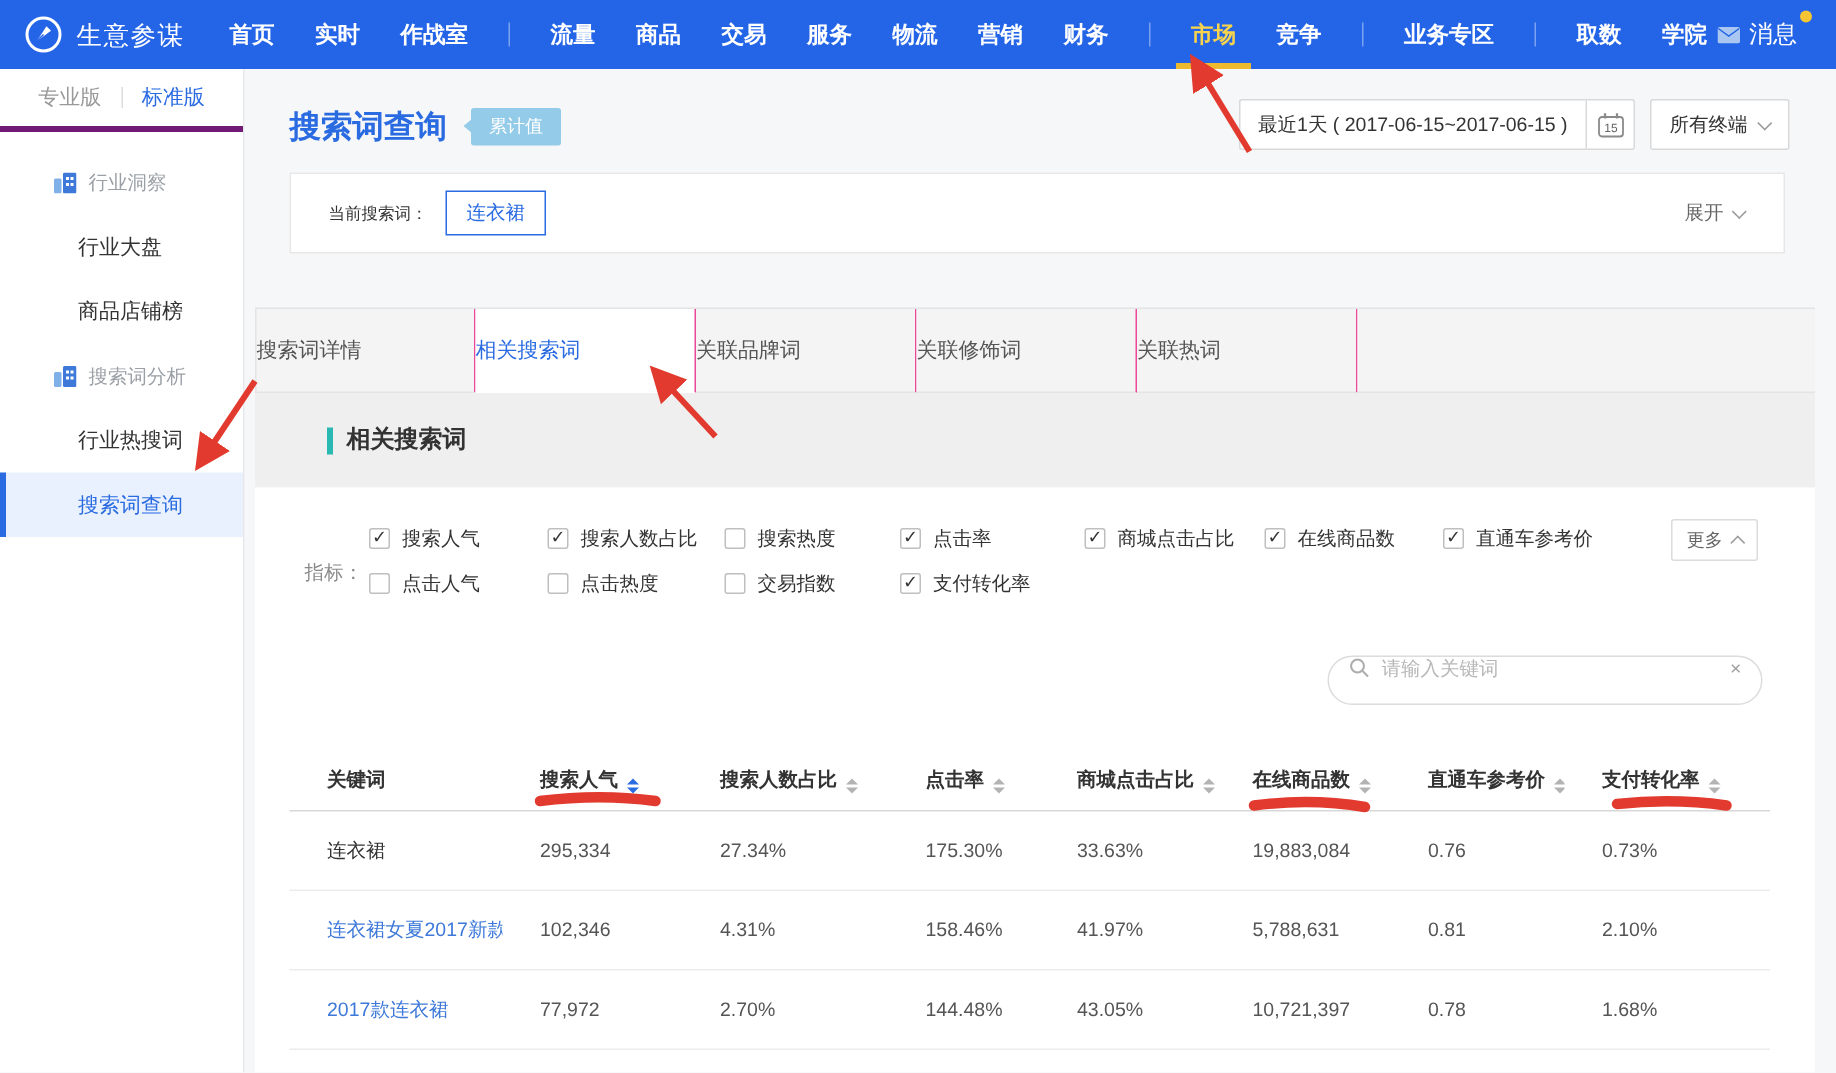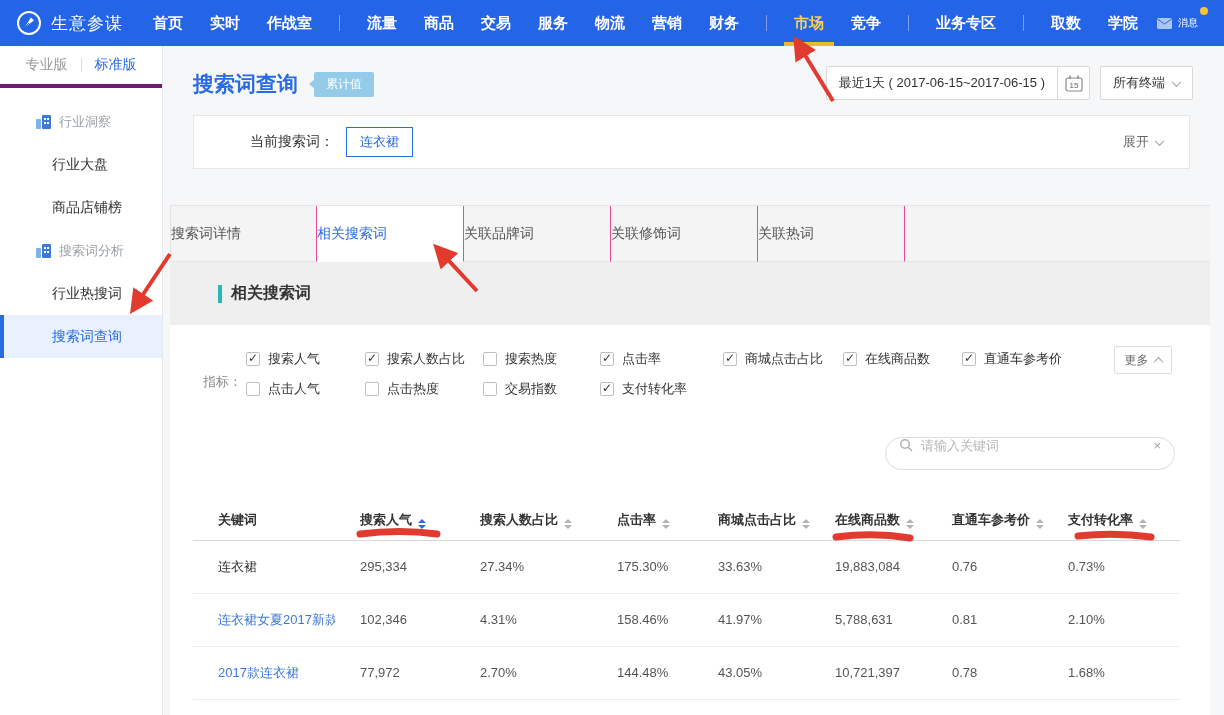--- a/index.html
+++ b/index.html
@@ -15,21 +15,21 @@
   .topnav {
     position:absolute; top:0; left:0; right:0; height:46px;
     background:#2465e8; display:flex; align-items:stretch;
     color:#fff; padding:0 16px; z-index:10;
   }
   .brand { display:flex; align-items:center; gap:9px; font-size:17px; font-weight:normal; letter-spacing:1px; }
   .nav-item { position:relative; display:flex; align-items:center; margin-left:27px; font-size:15px; font-weight:bold; cursor:pointer; white-space:nowrap; }
   .nav-item.active { color:#f8d34c; }
   .nav-item.active::after { content:''; position:absolute; left:-10px; right:-10px; bottom:0; height:4px; background:#edb92e; }
   .nav-divider { width:1px; height:16px; background:rgba(255,255,255,.4); margin-left:27px; align-self:center; }
-  .nav-message { margin-left:auto; display:flex; align-items:center; gap:6px; font-size:10px; position:relative; padding-right:10px; cursor:pointer; }
+  .nav-message { margin-left:auto; display:flex; align-items:center; gap:6px; font-size:16px; position:relative; padding-right:10px; cursor:pointer; }
   .msg-dot { position:absolute; top:7px; right:0; width:8px; height:8px; border-radius:50%; background:#f5c533; }
   
   .sidebar { position:absolute; top:46px; left:0; bottom:0; width:163px; background:#fff; border-right:1px solid #e5e7ea; z-index:5; }
   .version-tabs { height:42px; display:flex; align-items:center; justify-content:center; gap:13px; font-size:14px; border-bottom:4px solid #701a75; }
   .vt { color:#999; cursor:pointer; }
   .vt.active { color:#2a6be2; }
   .vt-divider { width:1px; height:14px; background:#ddd; }
   .menu { padding-top:12px; }
   .menu-group { display:flex; align-items:center; gap:8px; height:43px; padding-left:36px; color:#9aa0a6; font-size:13px; }
   .menu-item { display:flex; align-items:center; height:43px; padding-left:52px; font-size:14px; color:#333; cursor:pointer; }
@@ -43,21 +43,21 @@
     border-top:5px solid transparent; border-bottom:5px solid transparent; border-right:6px solid #93cbe9; }
   .header-controls { position:absolute; right:31px; top:20px; display:flex; gap:10px; }
   .date-group { display:flex; align-items:stretch; background:#fff; border:1px solid #d9d9d9; border-radius:2px; height:34px; cursor:pointer; }
   .date-text { display:flex; align-items:center; padding:0 12px; font-size:13px; color:#333; }
   .calendar-seg { width:32px; border-left:1px solid #d9d9d9; display:flex; align-items:center; justify-content:center; }
   .terminal-select { display:flex; align-items:center; gap:8px; background:#fff; border:1px solid #d9d9d9; border-radius:2px; height:34px; padding:0 12px; font-size:13px; cursor:pointer; }
   .chev { display:inline-block; width:7px; height:7px; border-right:1.5px solid #9b9b9b; border-bottom:1.5px solid #9b9b9b; }
   .chev.down { transform:rotate(45deg) translate(-1px,-1px); }
   .chev.up { transform:rotate(-135deg) translate(-1px,-1px); }
   .term-card { position:absolute; left:30px; right:34px; top:69px; height:54px; background:#fff; border:1px solid #e7e7e7; display:flex; align-items:center; }
-  .term-label { margin-left:56px; font-size:14px; color:#333; }
+  .term-label { margin-left:25px; font-size:11px; color:#333; }
   .term-value { margin-left:12px; border:1px solid #2a6be2; color:#2a6be2; font-size:13px; padding:5px 13px; cursor:pointer; }
   .expand-btn { margin-left:auto; margin-right:26px; display:flex; align-items:center; gap:7px; font-size:13px; color:#666; cursor:pointer; }
   
   .tab-bar { position:absolute; left:7px; right:14px; top:159px; height:57px; display:flex; border-top:1px solid #e4e4e4; }
   .tab { width:147px; display:flex; align-items:center; justify-content:flex-start; background:#f4f4f4;
     border-right:1px solid #ec4899; border-bottom:1px solid #e4e4e4; font-size:14px; color:#555; cursor:pointer; }
   .tab:first-child { border-left:1px solid #e4e4e4; }
   .tab.active { background:#fff; color:#2a6be2; border-bottom-color:#fff; }
   .tab-filler { flex:1; background:#f4f4f4; border-bottom:1px solid #e4e4e4; }
   

